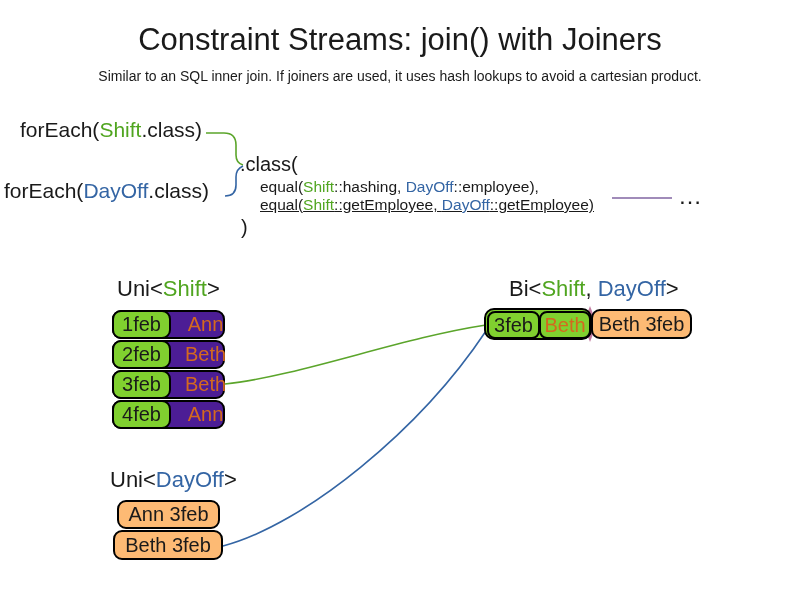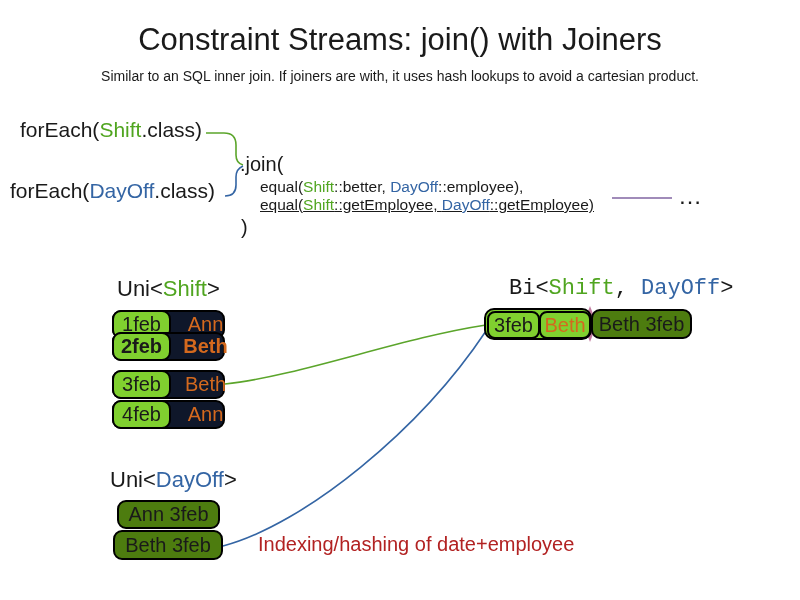--- a/index.html
+++ b/index.html
@@ -16,42 +16,42 @@
   .code-sm{font-size:15.5px;white-space:nowrap;}
   .txt-green{color:#50A520;}
   .txt-blue{color:#3465A4;}
   .txt-orange{color:#D4691E;}
   .annotation{font-size:20px;color:#B22222;line-height:28px;white-space:nowrap;}
   .tbl-label{font-size:22px;white-space:nowrap;}
   svg.overlay{position:absolute;left:0;top:0;z-index:1;}
   .layer{position:absolute;left:0;top:0;z-index:2;width:0;height:0;}
   .g-row{
     position:absolute;box-sizing:border-box;width:113px;height:29px;
-    background:#0f172a;border:2px solid #000;border-radius:9px;
+    background:#4c1d95;border:2px solid #000;border-radius:9px;
   }
   .date-box{
     position:absolute;left:-2px;top:-2px;box-sizing:border-box;width:59px;height:29px;
     background:#80D02F;border:2px solid #000;border-radius:9px;
     display:flex;align-items:center;justify-content:center;font-size:20px;
   }
   .g-name{
     position:absolute;left:58px;top:0;width:67px;height:25px;line-height:25px;
     text-align:center;font-size:20px;
   }
   .bi-outer{
     position:absolute;box-sizing:border-box;background:#80D02F;
     border:2px solid #000;border-radius:10px;
   }
   .bi-cell{
     position:absolute;box-sizing:border-box;background:#80D02F;
     border:2px solid #000;border-radius:8px;
     display:flex;align-items:center;justify-content:center;font-size:20px;
   }
   .blue-box{
-    position:absolute;box-sizing:border-box;background:#4d7c0f;
+    position:absolute;box-sizing:border-box;background:#fdba74;
     border:2px solid #000;border-radius:9px;
     display:flex;align-items:center;justify-content:center;font-size:20px;
   }
   .ellipsis{font-size:24px;letter-spacing:1px;}
 </style>
 </head>
 <body>
 
 <div class="stage">
 
@@ -60,73 +60,72 @@
     <path d="M243 166 Q236 169 236 177 V185 Q236 196 225 196" fill="none" stroke="#3465A4" stroke-width="1.6"></path>
     <path d="M612 198 H672" fill="none" stroke="#8064A2" stroke-width="1.6"></path>
     <polygon points="590,306 597,324 590,342 583,324" fill="#C27BA0"></polygon>
     <path d="M225 384 C300 376 400 338 486 325" fill="none" stroke="#5BA52B" stroke-width="1.6"></path>
     <path d="M223 546 C305 524 420 430 486 331" fill="none" stroke="#3465A4" stroke-width="1.6"></path>
   </svg>
 
   <div class="layer">
 
     <div class="abs centered title">Constraint Streams: join() with Joiners</div>
-    <div class="abs centered subtitle">Similar to an SQL inner join. If joiners are with, it uses hash lookups to avoid a cartesian product.</div>
+    <div class="abs centered subtitle">Similar to an SQL inner join. If joiners are used, it uses hash lookups to avoid a cartesian product.</div>
 
     <div class="abs code-lg" style="left:20px;top:118px;">
       <span>forEach(</span><span class="txt-green">Shift</span><span>.class)</span>
     </div>
-    <div class="abs code-lg" style="left:10px;top:179px;">
+    <div class="abs code-lg" style="left:4px;top:179px;">
       <span>forEach(</span><span class="txt-blue">DayOff</span><span>.class)</span>
     </div>
-    <div class="abs code-md" style="left:240px;top:153px;">.join(</div>
+    <div class="abs code-md" style="left:240px;top:153px;">.class(</div>
     <div class="abs code-sm" style="left:260px;top:178px;">
-      <span>equal(</span><span class="txt-green">Shift</span><span>::better, </span><span class="txt-blue">DayOff</span><span>::employee),</span>
+      <span>equal(</span><span class="txt-green">Shift</span><span>::hashing, </span><span class="txt-blue">DayOff</span><span>::employee),</span>
     </div>
     <div class="abs code-sm" style="left:260px;top:196px;text-decoration:underline;">
       <span>equal(</span><span class="txt-green">Shift</span><span>::getEmployee, </span><span class="txt-blue">DayOff</span><span>::getEmployee)</span>
     </div>
     <div class="abs code-md" style="left:241px;top:216px;">)</div>
     <div class="abs ellipsis" style="left:678px;top:182px;">…</div>
 
     <div class="abs tbl-label" style="left:117px;top:276px;">
       <span>Uni&lt;</span><span class="txt-green">Shift</span><span>&gt;</span>
     </div>
 
     <div class="g-row" style="left:112px;top:310px;">
       <div class="date-box">1feb</div>
       <div class="g-name txt-orange">Ann</div>
     </div>
-    <div class="g-row" style="left:112px;top:332px;font-weight:bold;">
+    <div class="g-row" style="left:112px;top:340px;">
       <div class="date-box">2feb</div>
       <div class="g-name txt-orange">Beth</div>
     </div>
     <div class="g-row" style="left:112px;top:370px;">
       <div class="date-box">3feb</div>
       <div class="g-name txt-orange">Beth</div>
     </div>
     <div class="g-row" style="left:112px;top:400px;">
       <div class="date-box">4feb</div>
       <div class="g-name txt-orange">Ann</div>
     </div>
 
-    <div class="abs tbl-label" style="left:509px;top:276px;font-family:Liberation Mono, monospace;">
+    <div class="abs tbl-label" style="left:509px;top:276px;">
       <span>Bi&lt;</span><span class="txt-green">Shift</span><span>, </span><span class="txt-blue">DayOff</span><span>&gt;</span>
     </div>
 
     <div class="bi-outer" style="left:484px;top:308px;width:108px;height:32px;">
       <div class="bi-cell" style="left:1px;top:1px;width:53px;height:28px;">3feb</div>
       <div class="bi-cell txt-orange" style="left:53px;top:1px;width:52px;height:28px;">Beth</div>
     </div>
     <div class="blue-box" style="left:591px;top:309px;width:101px;height:30px;">Beth 3feb</div>
 
     <div class="abs tbl-label" style="left:110px;top:467px;">
       <span>Uni&lt;</span><span class="txt-blue">DayOff</span><span>&gt;</span>
     </div>
     <div class="blue-box" style="left:117px;top:500px;width:103px;height:29px;">Ann 3feb</div>
     <div class="blue-box" style="left:113px;top:530px;width:110px;height:30px;">Beth 3feb</div>
 
     <div class="abs annotation" style="left:258px;top:530px;">
-      <div>Indexing/hashing of date+employee</div>
     </div>
 
   </div>
 </div>
 
 </body></html>

